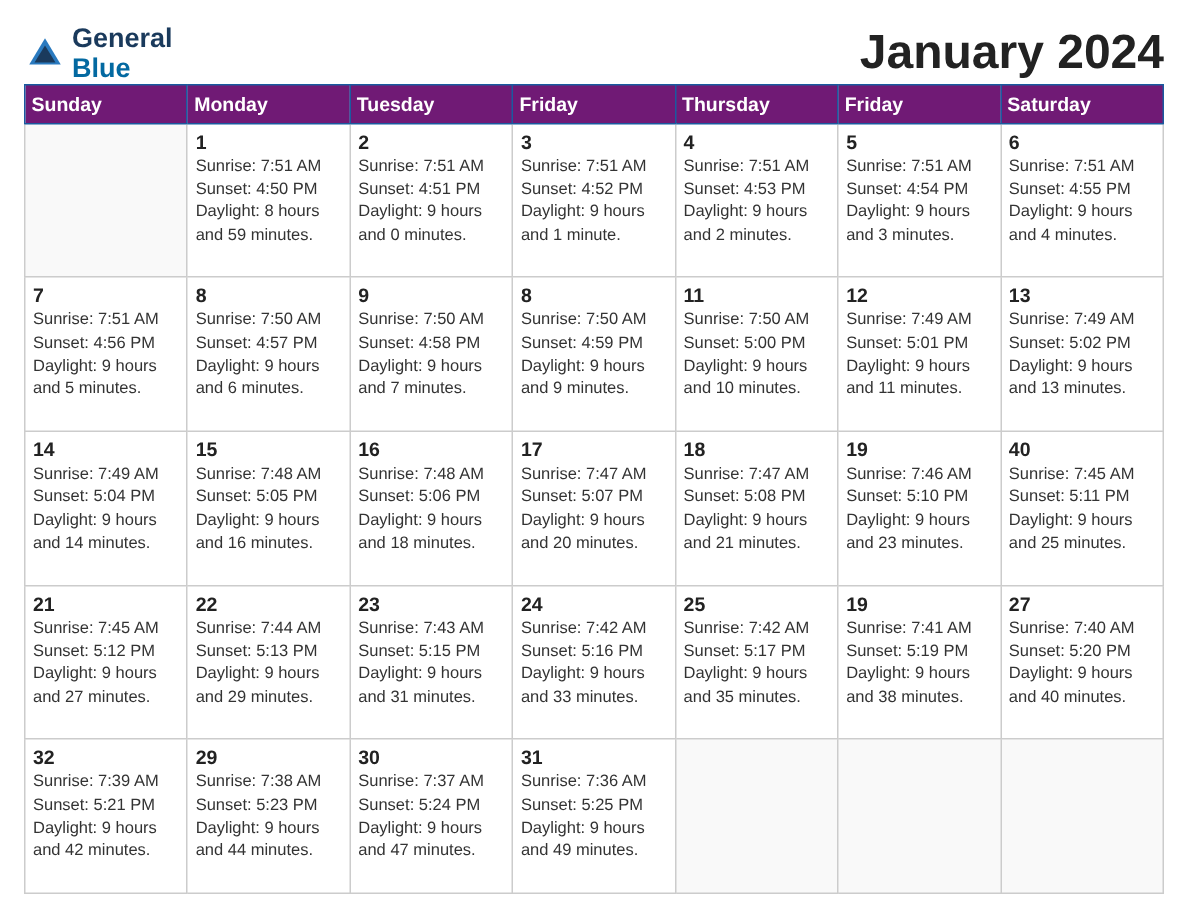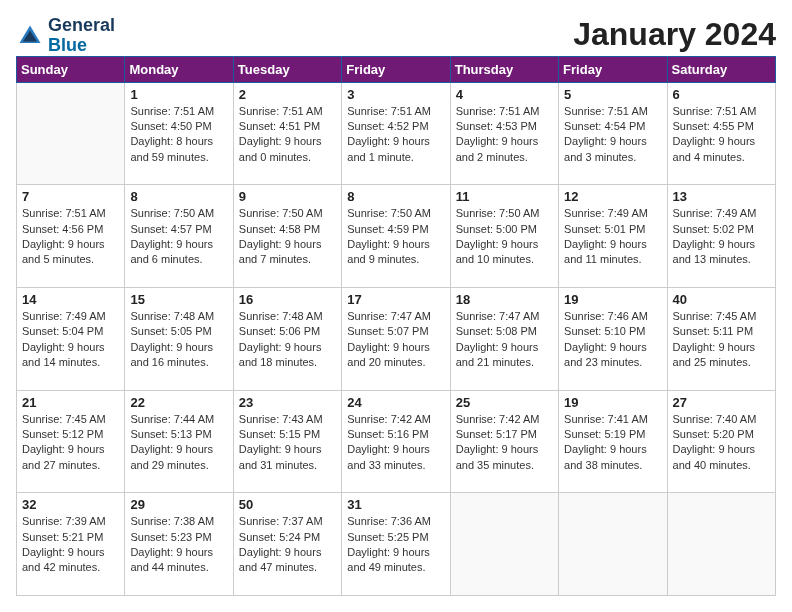--- a/index.html
+++ b/index.html
@@ -244,21 +244,21 @@
         <tr>
           <td>
             <span class="day-num">32</span>
             <div class="day-info">Sunrise: 7:39 AM<br>Sunset: 5:21 PM<br>Daylight: 9 hours<br>and 42 minutes.</div>
           </td>
           <td>
             <span class="day-num">29</span>
             <div class="day-info">Sunrise: 7:38 AM<br>Sunset: 5:23 PM<br>Daylight: 9 hours<br>and 44 minutes.</div>
           </td>
           <td>
-            <span class="day-num">50</span>
+            <span class="day-num">30</span>
             <div class="day-info">Sunrise: 7:37 AM<br>Sunset: 5:24 PM<br>Daylight: 9 hours<br>and 47 minutes.</div>
           </td>
           <td>
             <span class="day-num">31</span>
             <div class="day-info">Sunrise: 7:36 AM<br>Sunset: 5:25 PM<br>Daylight: 9 hours<br>and 49 minutes.</div>
           </td>
           <td class="empty"></td>
           <td class="empty"></td>
           <td class="empty"></td>
         </tr>

